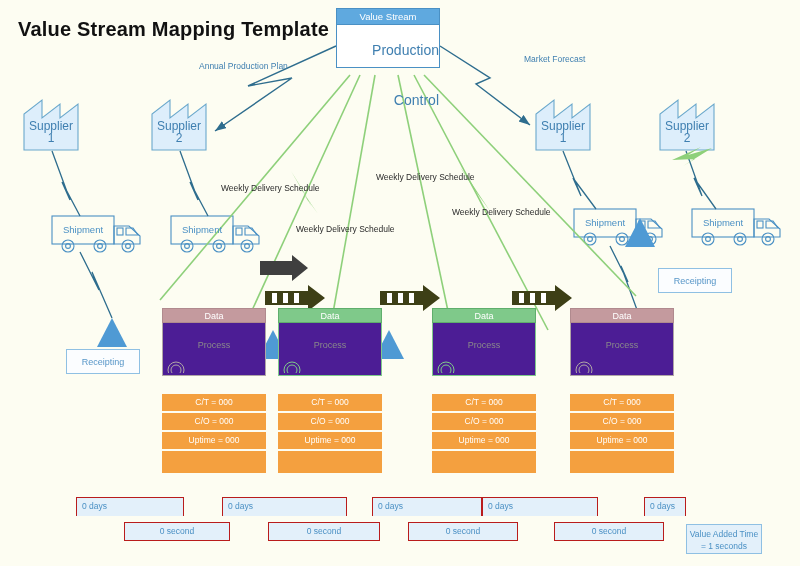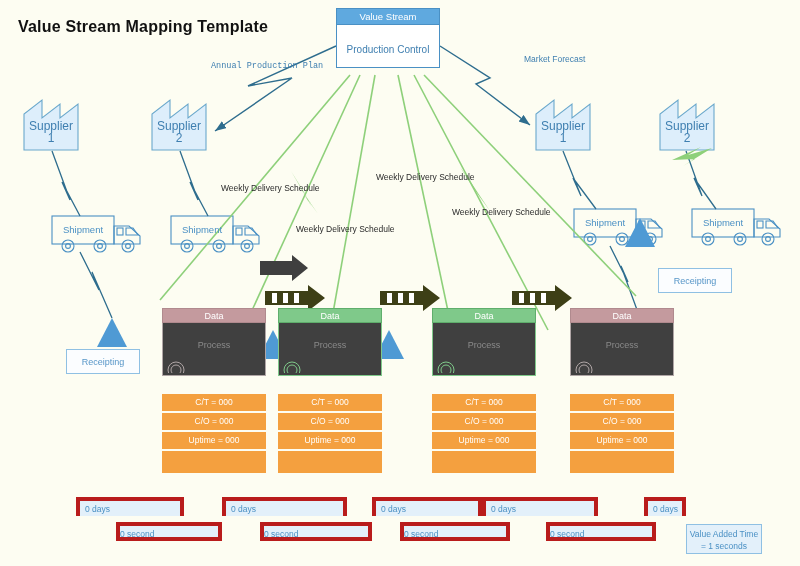--- a/index.html
+++ b/index.html
@@ -11,38 +11,38 @@
     overflow:hidden;
     position:relative;
   }
   #canvas{position:absolute;inset:0;width:800px;height:566px;}
   .layer{position:absolute;left:0;top:0;width:800px;height:566px;}
   svg.layer{pointer-events:none;}
 
   
   #page-title{
     position:absolute;left:18px;top:18px;
-    font-size:16px;font-weight:bold;color:#111111;
+    font-size:20px;font-weight:bold;color:#111111;
     letter-spacing:0.2px;white-space:nowrap;
   }
 
   
   .box{position:absolute;box-sizing:border-box;}
 
   
   .ctrl{
     border:1px solid #4a90c4;background:#ffffff;
   }
   .ctrl-head{
     background:#5fa9df;color:#ffffff;font-size:9.5px;
     text-align:center;line-height:15px;height:15px;
     border-bottom:1px solid #4a90c4;
   }
   .ctrl-body{
-    color:#3f7fb0;font-size:10px;text-align:center;
+    color:#3f7fb0;font-size:14px;text-align:right;
     height:36px;line-height:50px;
   }
 
   
   .supplier-label{
     position:absolute;text-align:center;color:#3f7fb0;
     font-size:12px;line-height:12px;width:90px;
   }
 
   
@@ -57,21 +57,21 @@
     color:#5796c8;font-size:9px;text-align:center;
   }
 
   
   .proc{position:absolute;}
   .proc-head{
     height:15px;line-height:15px;text-align:center;
     color:#ffffff;font-size:9px;box-sizing:border-box;
   }
   .proc-body{
-    background:#404040;box-sizing:border-box;
+    background:#4c1d95;box-sizing:border-box;
     height:53px;position:relative;
   }
   .proc-body .ptext{
     position:absolute;left:0;right:0;top:17px;
     text-align:center;font-size:9px;color:#8a8a8a;
   }
   .proc-body .op-icon{position:absolute;left:4px;bottom:2px;}
 
   
   .strip{
@@ -83,25 +83,25 @@
   
   .elabel{
     position:absolute;color:#2b2b2b;font-size:8.5px;
     white-space:nowrap;
   }
   .elabel.blue{color:#3f7fb0;}
 
   
   .tl-seg{
     position:absolute;box-sizing:border-box;
-    background:#e3f0fa;border:4px solid #b91c1c;
+    background:#e3f0fa;border:1px solid #b91c1c;
     color:#4a90c4;font-size:8.5px;line-height:17px;height:19px;
   }
   .tl-days{padding-left:5px;text-align:left;border-bottom:none;}
-  .tl-sec{text-align:left;}
+  .tl-sec{text-align:center;margin-left:8px;}
   .summary{
     position:absolute;box-sizing:border-box;
     border:1px solid #8fc0e3;background:#e3f0fa;
     color:#4a90c4;font-size:8.5px;text-align:center;
     line-height:12px;padding-top:3px;
   }
 </style>
 </head>
 <body style="background: rgb(253, 253, 242);">
 
@@ -288,21 +288,21 @@
   <div class="truck-label" style="left:574px;top:217px;">Shipment</div>
   <div class="truck-label" style="left:692px;top:217px;">Shipment</div>
 
   <div class="box receipting" style="left:66px;top:349px;width:74px;height:25px;line-height:25px;">
     <span>Receipting</span>
   </div>
   <div class="box receipting" style="left:658px;top:268px;width:74px;height:25px;line-height:25px;">
     <span>Receipting</span>
   </div>
 
-  <div class="elabel blue" style="left:211px;top:61px;font-family:Liberation Mono, monospace;">Annual Production Plan</div>
+  <div class="elabel blue" style="left:199px;top:61px;">Annual Production Plan</div>
   <div class="elabel blue" style="left:476px;top:54px;padding-left:48px;">Market Forecast</div>
   <div class="elabel" style="left:221px;top:183px;">Weekly Delivery Schedule</div>
   <div class="elabel" style="left:296px;top:224px;">Weekly Delivery Schedule</div>
   <div class="elabel" style="left:376px;top:172px;">Weekly Delivery Schedule</div>
   <div class="elabel" style="left:452px;top:207px;">Weekly Delivery Schedule</div>
 
   <div class="proc" style="left:162px;top:308px;width:104px;">
     <div class="proc-head" style="background:#c49a9e;border:1px solid #b08a8e;">Data</div>
     <div class="proc-body" style="border:1px solid #b0a6a6;border-top:none;">
       <div class="ptext">Process</div>

